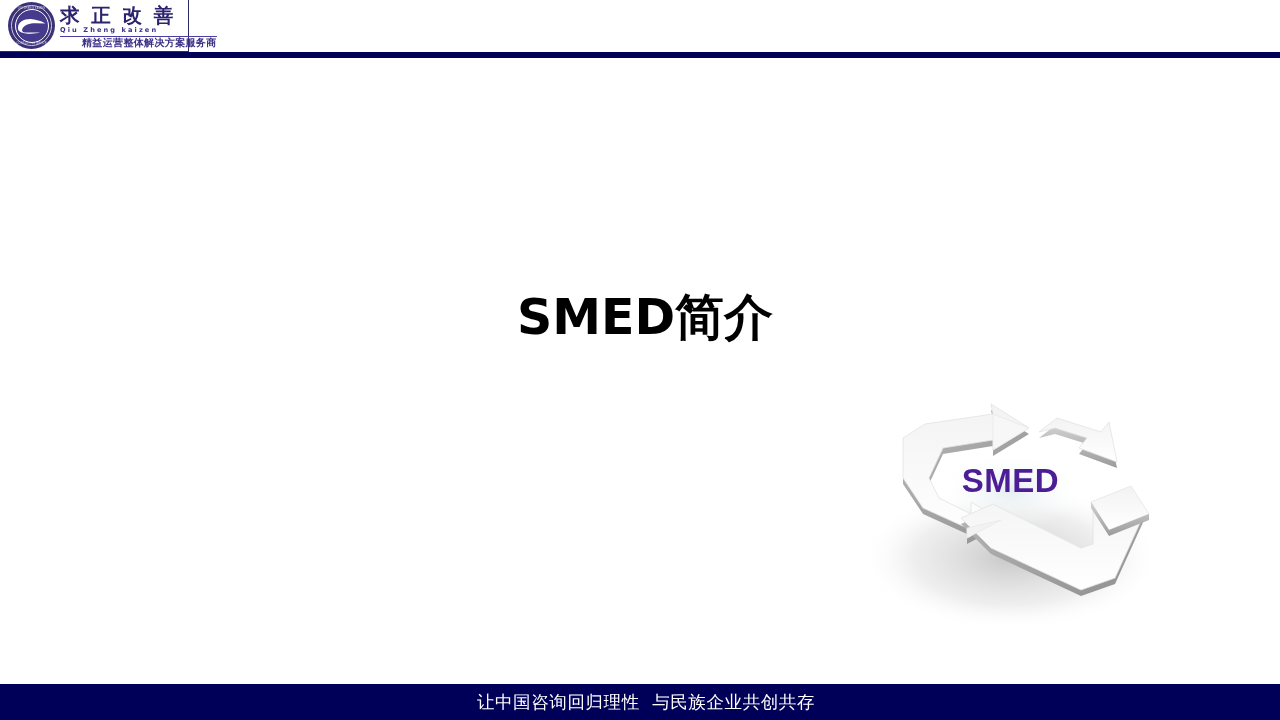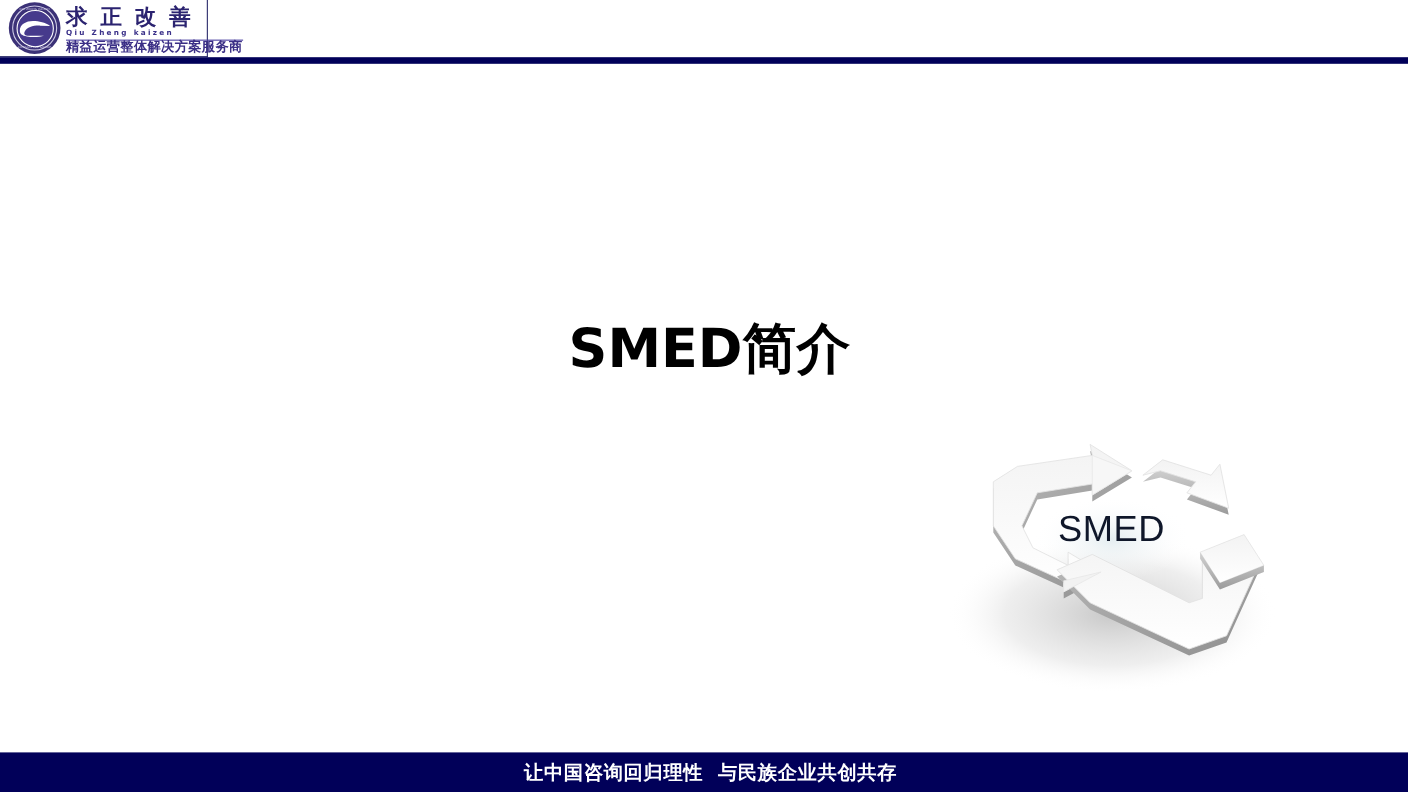--- a/index.html
+++ b/index.html
@@ -102,27 +102,28 @@
     letter-spacing:2.1px;
     line-height:9px;
     white-space:nowrap;
   }
   .wm-rule {
     height:1px;
     background:#4a3fa0;
     margin:1px 0 1.5px 0;
   }
   .wm-tag {
-    font-family:Liberation Mono, monospace;
-    font-size:12px;
+    font-family:Liberation Sans, sans-serif;
+    font-size:10px;
     font-weight:bold;
     color:#3b2f86;
     letter-spacing:.35px;
     line-height:8px;
     white-space:nowrap;
+    margin-left:22px;
   }
 
   
   .header-rule {
     position:absolute;
     left:0; top:52px;
     width:1280px; height:6px;
     background:#010059;
   }
 
@@ -149,23 +150,23 @@
   }
   .cycle svg { display:block; width:335px; height:235px; }
 
   .cycle-label {
     position:absolute;
     left:0; top:462px;
     width:335px;
     text-align:center;
     font-family:"Liberation Sans", sans-serif;
     font-size:33px;
-    font-weight:normal;
+    font-weight:bold;
     letter-spacing:.5px;
-    color:#0f172a;
+    color:#4c1d95;
     pointer-events:none;
   }
   .cycle-label-wrap {
     position:absolute;
     left:843px; top:0;
     width:335px; height:235px;
   }
 
   
   .footer {
@@ -173,21 +174,21 @@
     left:0; top:684px;
     width:1280px; height:36px;
     background:#010059;
     display:flex;
     align-items:center;
     justify-content:center;
   }
   .footer-text {
     font-family:"DejaVu Sans", sans-serif;
     font-size:17.5px;
-    font-weight:bold;
+    font-weight:normal;
     color:#ffffff;
     letter-spacing:.6px;
     white-space:pre;
     margin-left:12px;
   }
 </style>
 </head>
 <body>
 
 <div class="slide">

